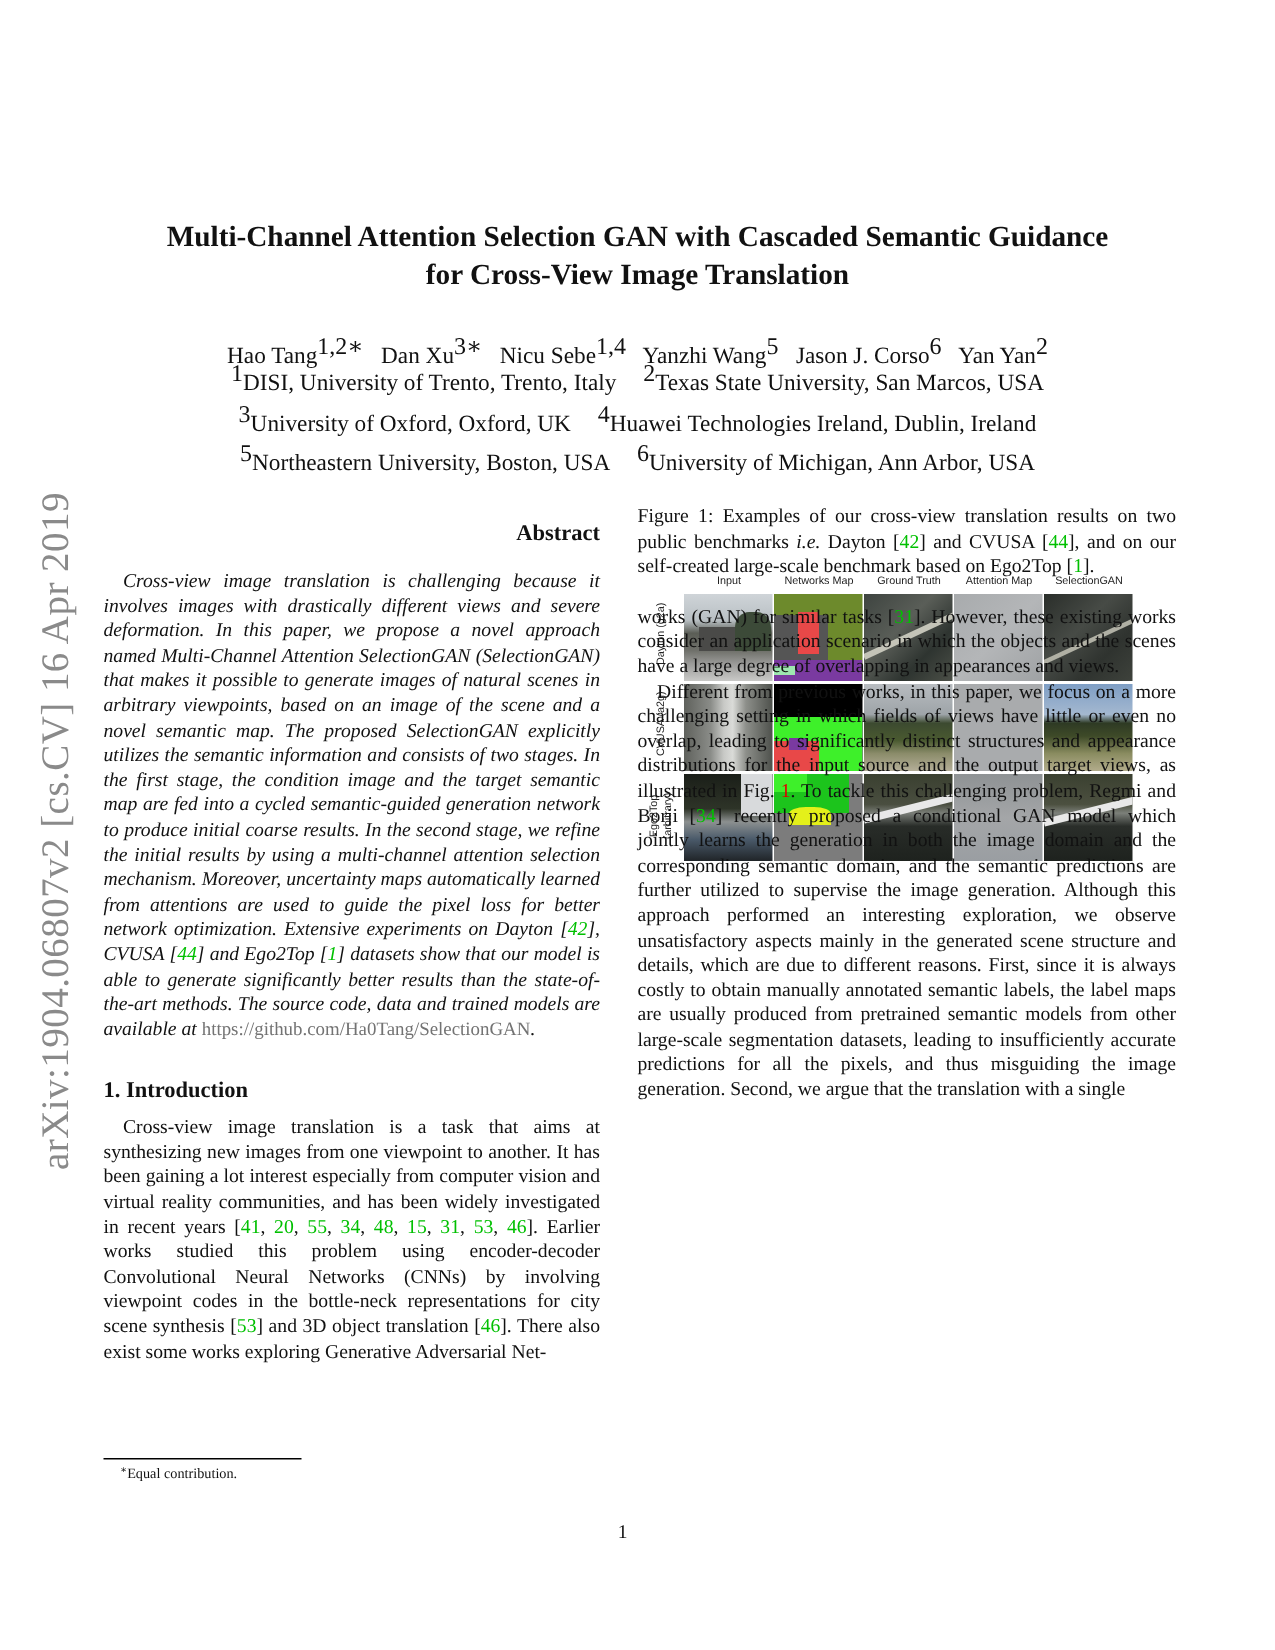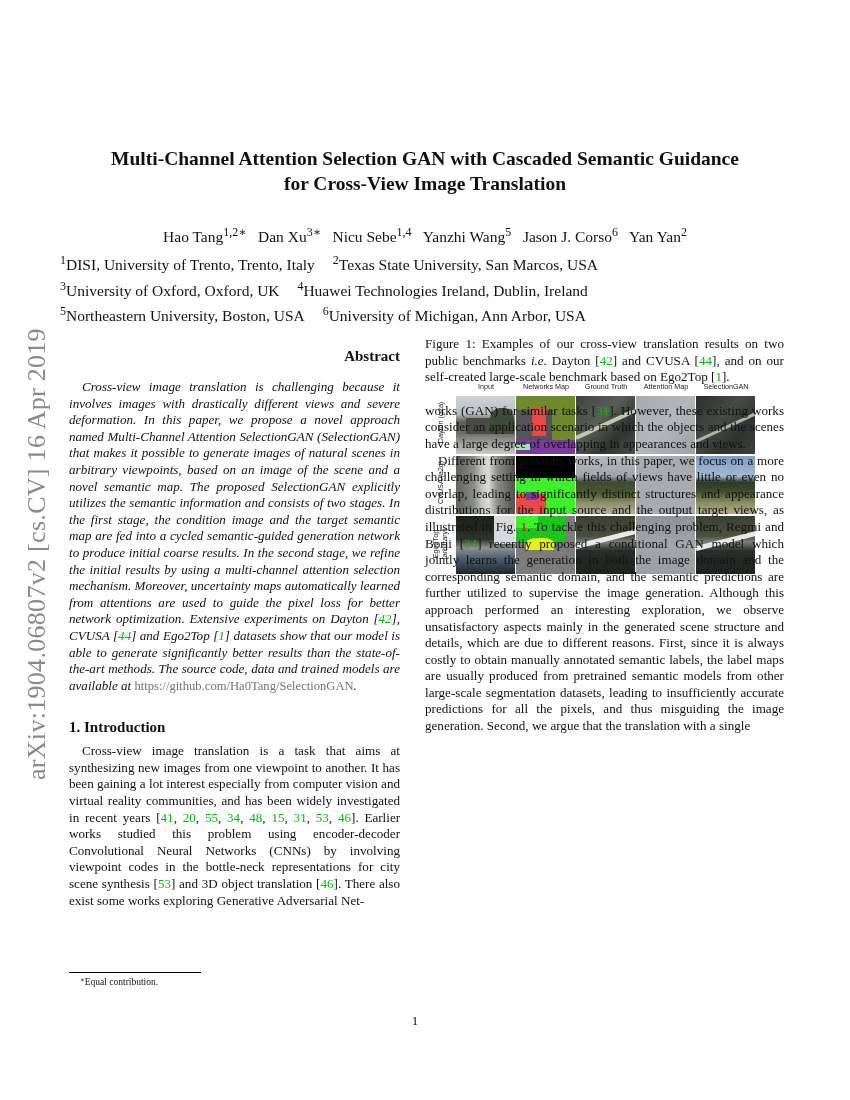--- a/index.html
+++ b/index.html
@@ -8,22 +8,22 @@
   .page { position: absolute; left: 0; top: 0; width: 850px; height: 1100px; }
 
   .arxiv-stamp { position: absolute; left: 22px; top: 780px; transform-origin: left top;
     transform: rotate(-90deg); font-size: 26px; color: #8a8a8a; white-space: nowrap;
     letter-spacing: 0.3px; width: 500px; }
 
   .title { position: absolute; left: 60px; width: 730px; top: 146px; text-align: center;
     font-weight: bold; font-size: 19.5px; line-height: 25px; }
   .authors { position: absolute; left: 60px; width: 730px; top: 222px; text-align: center;
     font-size: 15.5px; line-height: 20px; }
-  .authors sup, .affil sup { font-size: 12px; vertical-align: 6px; }
-  .affil { position: absolute; left: 60px; width: 730px; top: 250px; text-align: left;
+  .authors sup, .affil sup { font-size: 16px; vertical-align: 6px; }
+  .affil { position: absolute; left: 60px; width: 730px; top: 240px; text-align: center;
     font-size: 15.5px; line-height: 20.5px; }
   .affil .gap { display: inline-block; width: 14px; }
 
   .col-left { position: absolute; left: 69px; width: 331px; top: 348px; }
   .col-right { position: absolute; left: 425px; width: 359px; top: 336px; }
 
   .section-h { font-weight: bold; font-size: 15px; }
   .abstract-h { text-align: right; margin-bottom: 14px; }
   p.body { margin: 0; font-size: 13.1px; line-height: 16.6px; text-align: justify; hyphens: auto; }
   p.indent { text-indent: 13px; }

